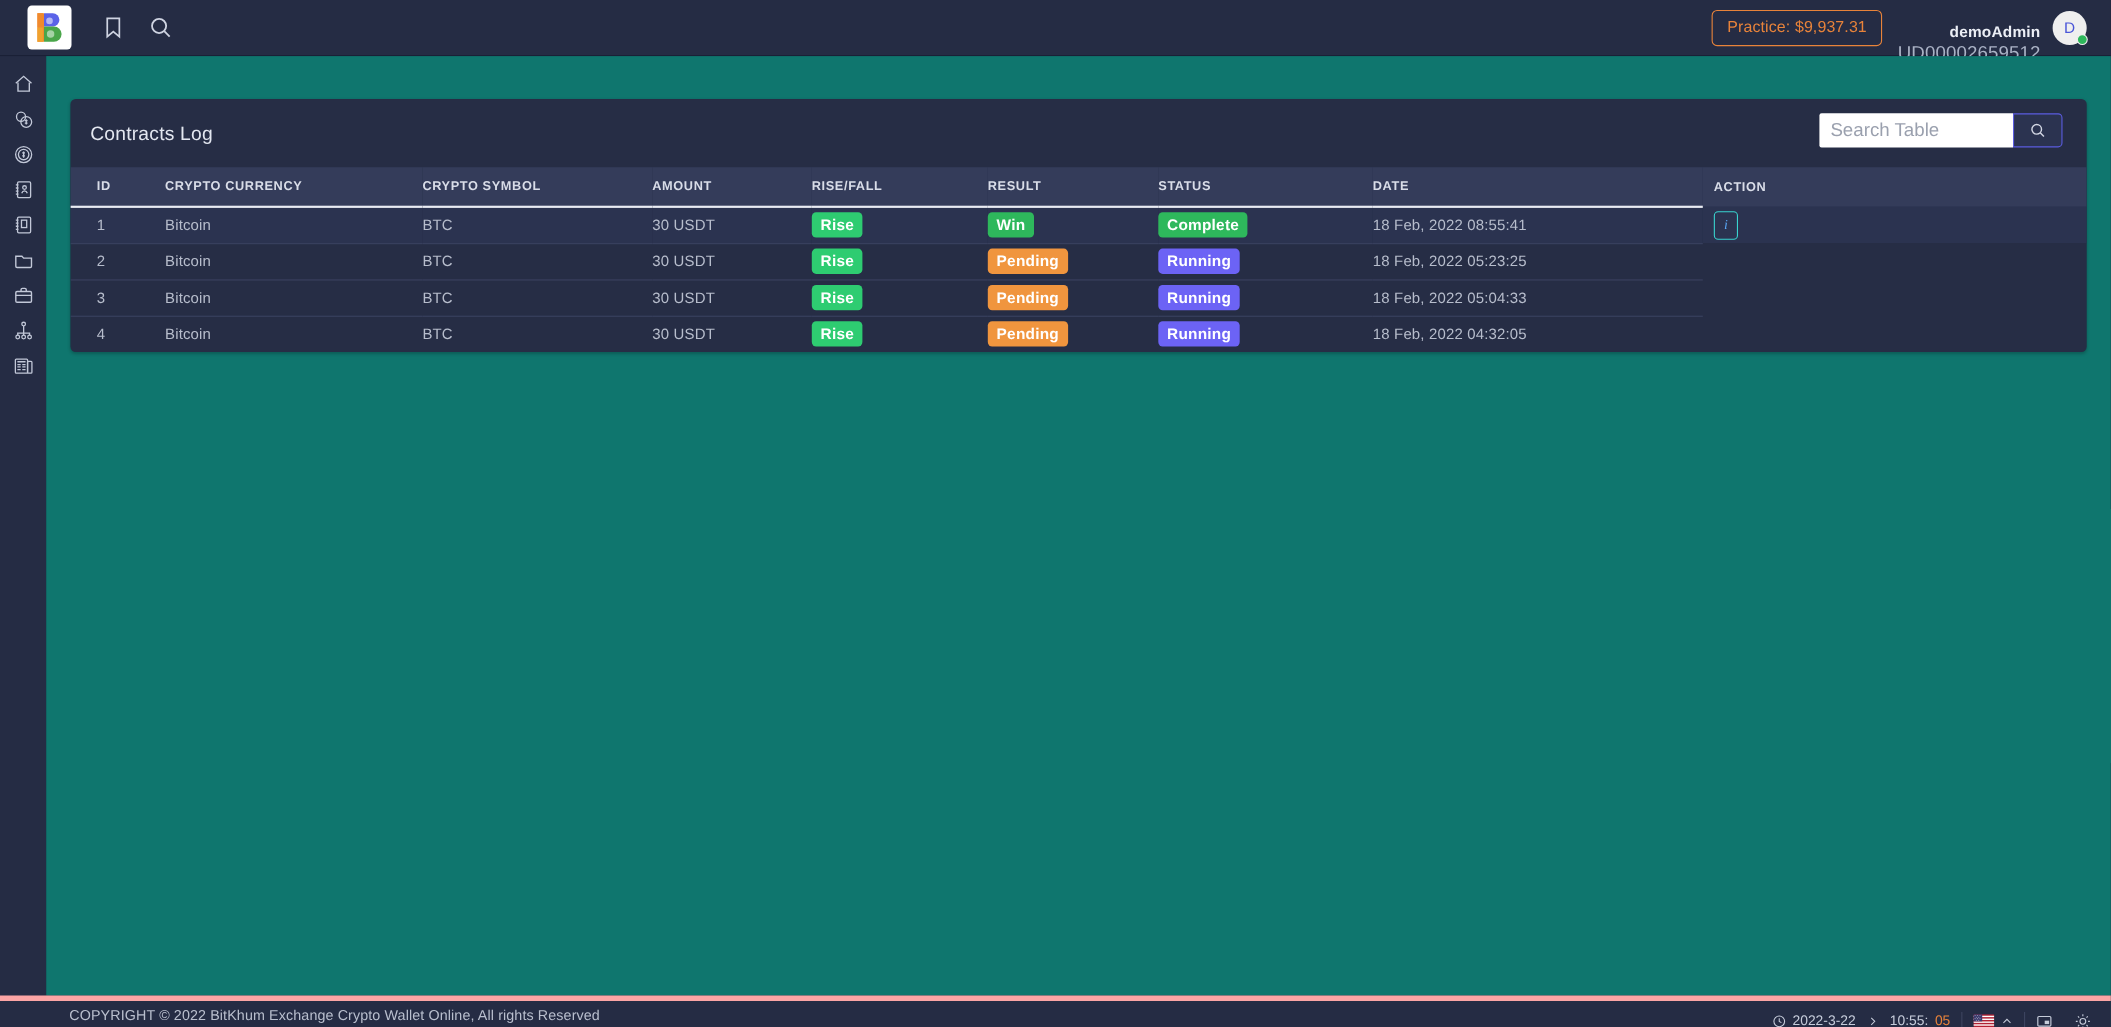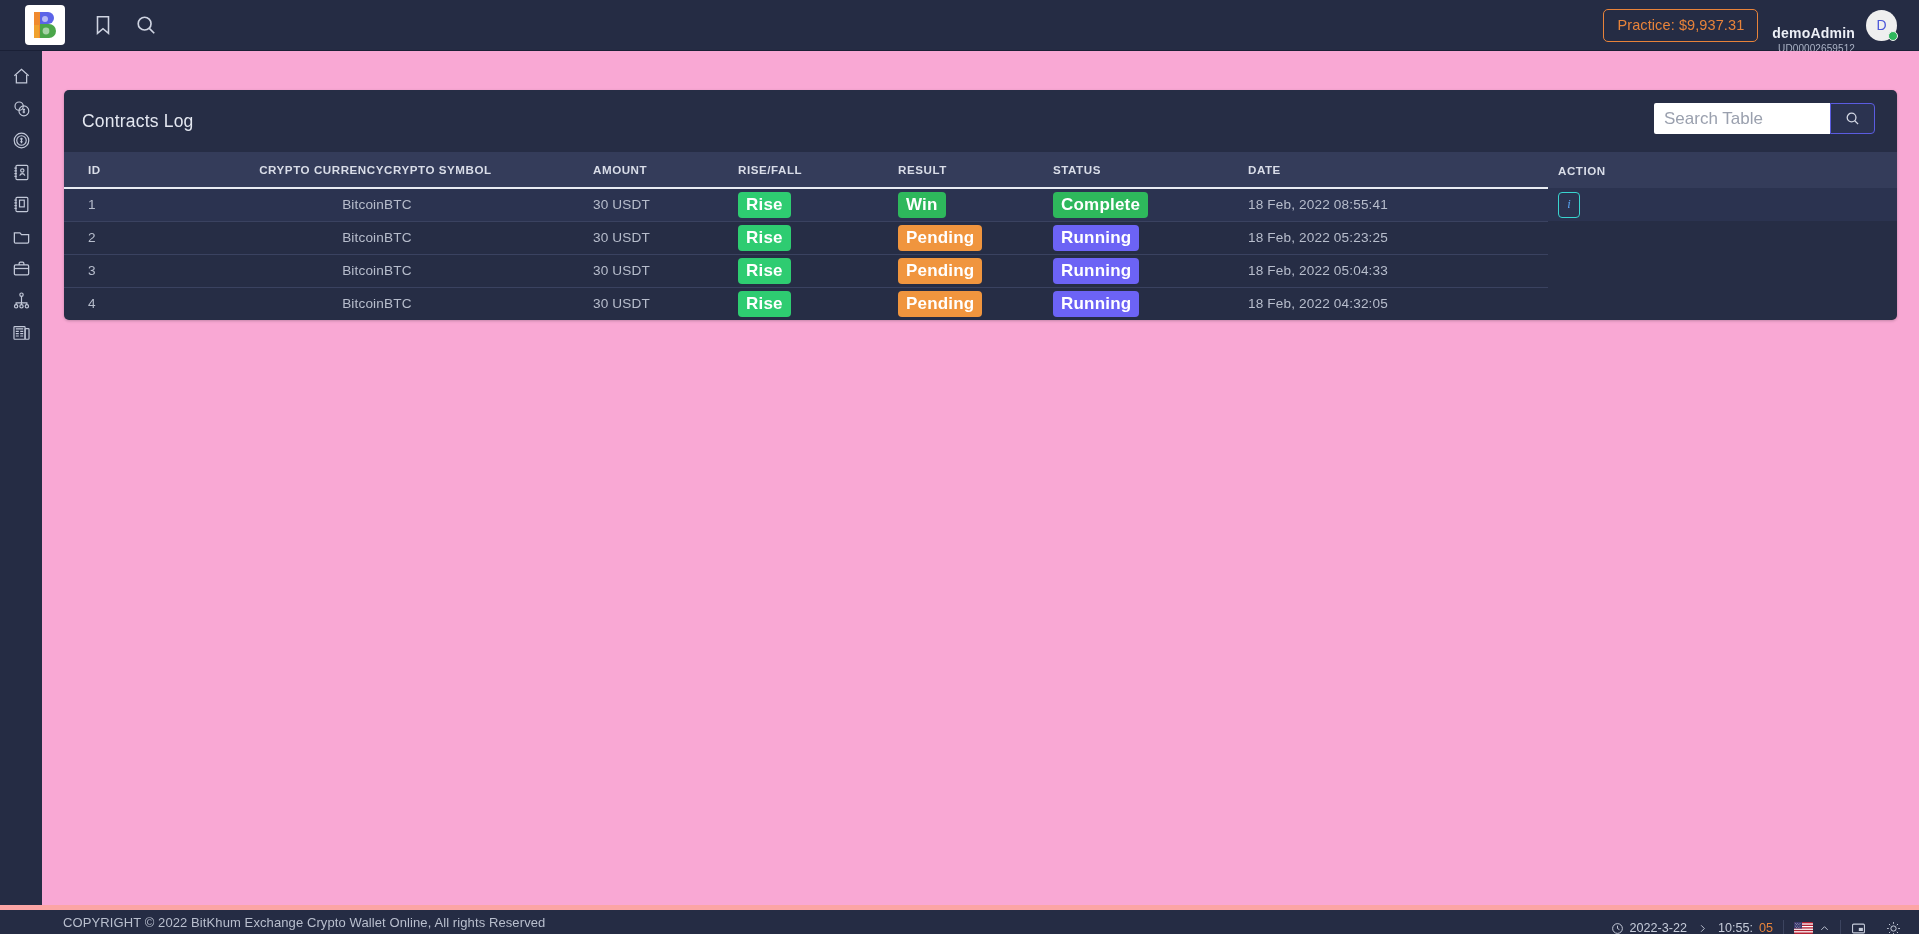--- a/index.html
+++ b/index.html
@@ -31,21 +31,21 @@
     margin-left: auto; display: flex; align-items: center; gap: 14px; padding-right: 22px;
   }
   .practice-pill {
     border: 1px solid #e8833a; color: #e8833a; border-radius: 5px;
     padding: 7px 13px 8px; font-size: 14.5px; letter-spacing: .1px;
     white-space: nowrap; background: transparent;
   }
   .userbox { display: flex; align-items: center; gap: 11px; }
   .usertext { text-align: right; line-height: 1.25; }
   .uname { color: #eceff6; font-size: 14px; font-weight: bold; letter-spacing:.2px;margin-top:30px;}
-  .uid { color: #aab2c5; font-size: 10px; letter-spacing:.1px;}
+  .uid { color: #aab2c5; font-size: 17px; letter-spacing:.1px;}
   .avatar {
     position: relative; width: 31px; height: 31px; border-radius: 50%;
     background: #efefef; display:flex; align-items:center; justify-content:center;
     color: #4a55d8; font-size: 14px;
   }
   .avatar .dot {
     position:absolute; right: -1px; bottom: 0px; width: 10px; height:10px;
     border-radius: 50%; background: #2eb85c; border: 1.5px solid #efefef;
   }
 
@@ -57,21 +57,21 @@
   }
   .side-item {
     width: 42px; height: 31px; display: flex; align-items: center; justify-content: center;
     margin-bottom: 1px;
   }
   .side-icon { width: 19px; height: 19px; color: #c2c8d8; display:block; }
 
   
   .content {
     position: absolute; left: 42px; top: 51px; width: 1877px; height: 883px;
-    background: #f9a8d4;
+    background: #0f766e;
   }
   .card {
     position: absolute; left: 22px; top: 39px; width: 1833px;
     background: #262d45; border-radius: 5px; overflow: hidden;
     box-shadow: 0 1px 3px rgba(0,0,0,.22);
   }
   .card-head {
     height: 62px; display: flex; align-items: center; padding: 0 0 0 18px; position: relative;
   }
   .card-title { color: #e3e7f0; font-size: 17.5px; font-weight: 400; letter-spacing: .2px; }
@@ -103,32 +103,32 @@
   tbody td {
     color: #b7bdcc; font-size: 13.6px; padding: 0; height: 33px;
     border-bottom: 1px solid #3a4260; letter-spacing: .15px;
   }
   tbody tr.hovered td { background: #2b3350; border-bottom-color: #3a4260; }
   tbody tr:last-child td { border-bottom: none; }
   td.cell-action, th.col-action { border-bottom: none !important; }
   tbody tr.hovered td.cell-action { background: #2b3350; }
 
   .col-id      { width: 86px;  padding-left: 24px !important; }
-  .col-crypto  { width: 234px; text-align: right; }
+  .col-crypto  { width: 234px; }
   .col-symbol  { width: 209px; }
   .col-amount  { width: 145px; }
   .col-rise    { width: 160px; }
   .col-result  { width: 155px; }
   .col-status  { width: 195px; }
   .col-date    { width: 300px; }
   .col-action  { width: auto; padding-left: 10px !important;}
 
   td.cell-id      { padding-left: 24px; }
   .badge {
-    display: inline-block; color: #fff; font-size: 17px; font-weight: bold;
+    display: inline-block; color: #fff; font-size: 14px; font-weight: bold;
     border-radius: 4px; padding: 4px 8px 5px; letter-spacing: .2px; line-height: 1;
   }
 
   .action-btn {
     width: 22px; height: 26px; border: 1px solid #39d4cf; border-radius: 4px;
     display: inline-flex; align-items: center; justify-content: center;
     color: #59a6f5; font-size: 12.5px; font-style: italic; cursor: pointer;
     background: transparent; font-family: "Liberation Serif", serif;
   }
 

